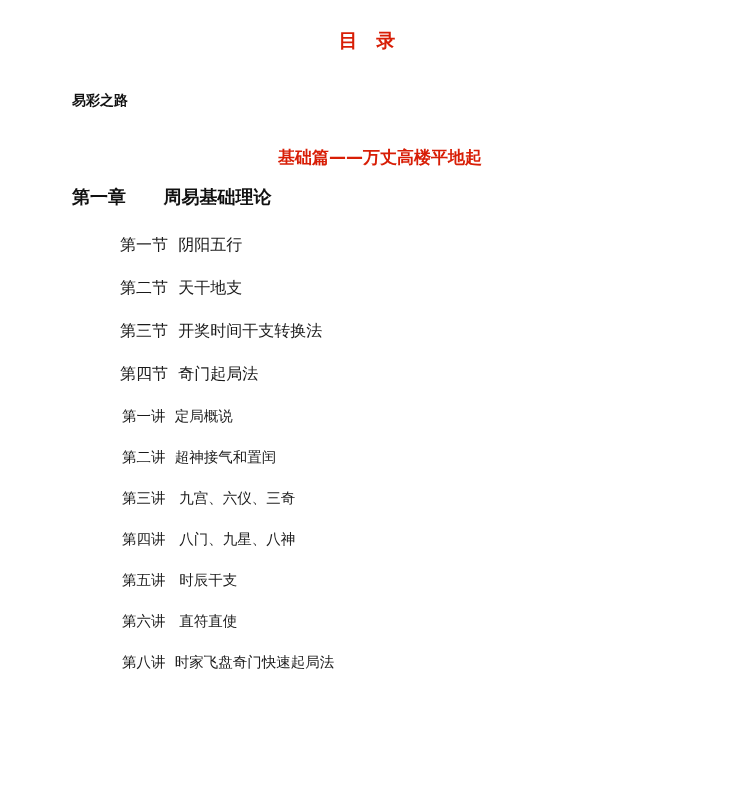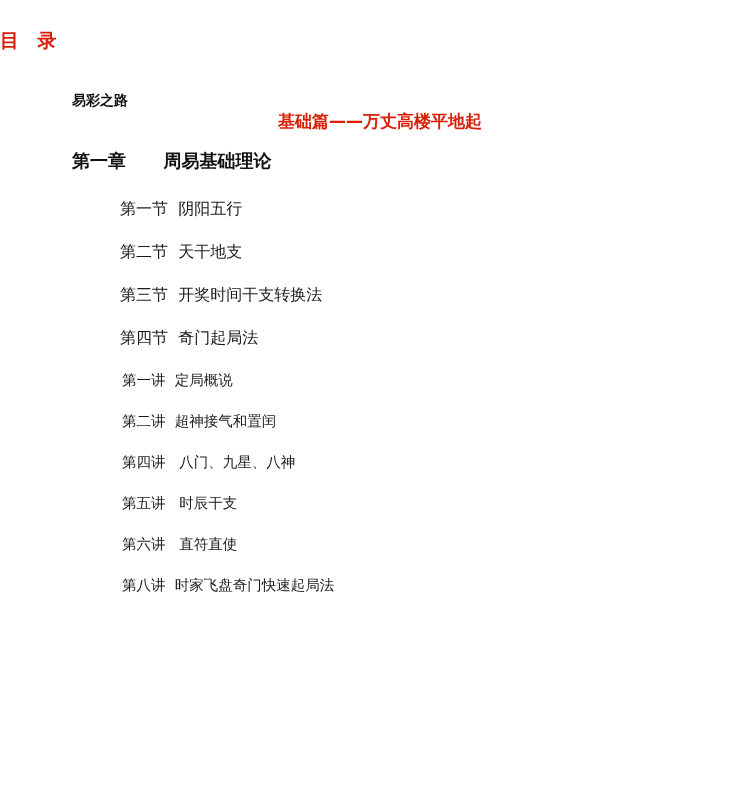--- a/index.html
+++ b/index.html
@@ -15,39 +15,41 @@
     overflow: hidden;
   }
   .page {
     position: relative;
     width: 740px;
     height: 790px;
     box-sizing: border-box;
     padding: 0;
   }
   .doc-title {
+    text-align: center;
     font-size: 19px;
     font-weight: bold;
     color: #d81e06;
     letter-spacing: 6px;
     margin-top: 28px;
     margin-bottom: 0;
   }
   .book-title {
     font-size: 14px;
     font-weight: bold;
     color: #111111;
     margin-left: 72px;
     margin-top: 38px;
   }
   .part-title {
     text-align: center;
     font-size: 17px;
     font-weight: bold;
     color: #d81e06;
+    margin-top: 36px;
     margin-left: 20px;
   }
   .chapter {
     font-size: 18px;
     font-weight: bold;
     color: #111111;
     margin-left: 72px;
     margin-top: 16px;
     white-space: pre;
   }
@@ -88,19 +90,20 @@
 
   <div class="chapter">第一章      周易基础理论</div>
 
   <ul class="toc-list">
     <li class="toc-item lvl-section first-section">第一节  阴阳五行</li>
     <li class="toc-item lvl-section">第二节  天干地支</li>
     <li class="toc-item lvl-section">第三节  开奖时间干支转换法</li>
     <li class="toc-item lvl-section">第四节  奇门起局法</li>
     <li class="toc-item lvl-lecture">第一讲  定局概说</li>
     <li class="toc-item lvl-lecture">第二讲  超神接气和置闰</li>
+    <li class="toc-item lvl-lecture">第三讲   九宫、六仪、三奇</li>
     <li class="toc-item lvl-lecture">第四讲   八门、九星、八神</li>
     <li class="toc-item lvl-lecture">第五讲   时辰干支</li>
     <li class="toc-item lvl-lecture">第六讲   直符直使</li>
     <li class="toc-item lvl-lecture">第八讲  时家飞盘奇门快速起局法</li>
   </ul>
 
 </div>
 
 </body></html>

